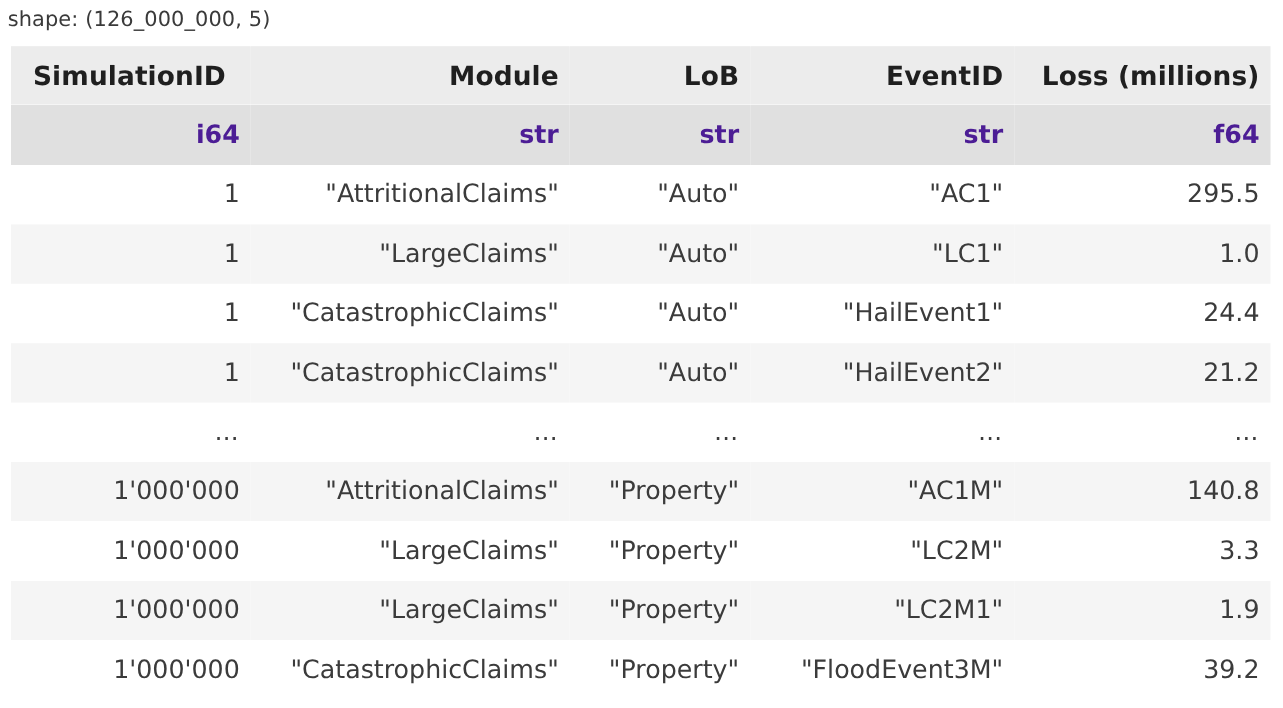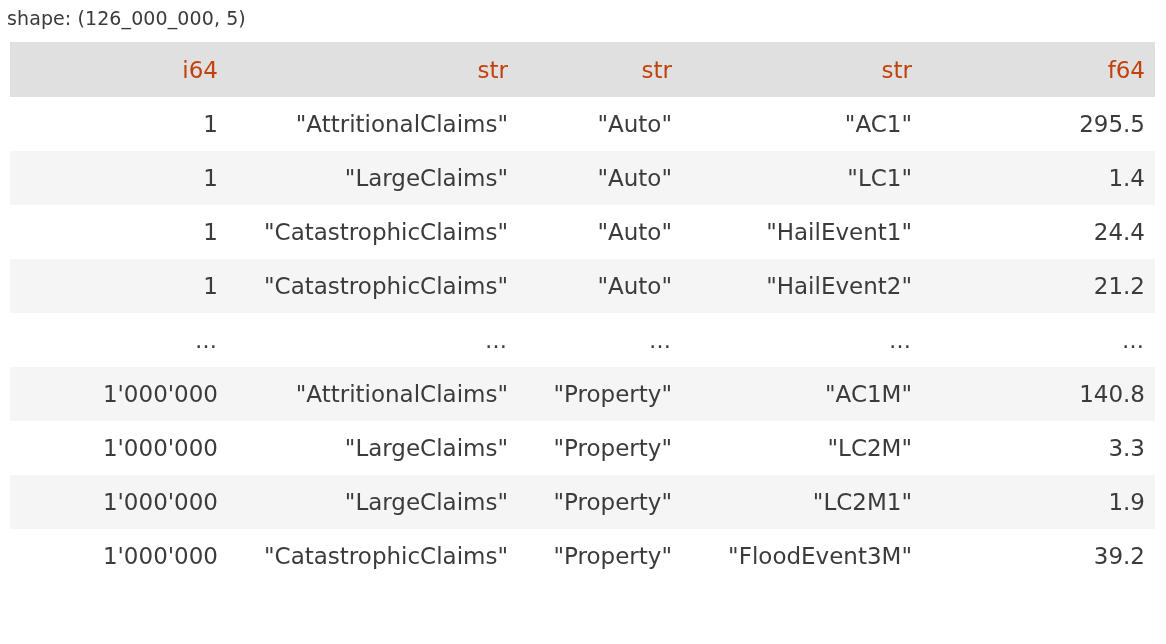--- a/index.html
+++ b/index.html
@@ -79,23 +79,23 @@
     text-align: left;
     padding-left: 20px;
   }
 
   
   tr.hdr-dtypes {
     background: #e0e0e0;
   }
   tr.hdr-dtypes th {
     height: 55px;
-    font-weight: normal;
+    font-weight: bold;
     font-size: 23px;
-    color: #c2410c;
+    color: #4c1d95;
     vertical-align: middle;
     text-align: right;
   }
 
   
   tr.data-row td {
     height: 54px;
     vertical-align: middle;
     text-align: right;
     font-size: 23px;
@@ -127,20 +127,27 @@
   <div class="df-table-wrap">
     <table class="df">
       <colgroup>
         <col class="c-sim">
         <col class="c-mod">
         <col class="c-lob">
         <col class="c-evt">
         <col class="c-loss">
       </colgroup>
       <thead>
+        <tr class="hdr-names">
+          <th class="left-head">SimulationID</th>
+          <th>Module</th>
+          <th>LoB</th>
+          <th>EventID</th>
+          <th>Loss (millions)</th>
+        </tr>
         <tr class="hdr-dtypes">
           <th>i64</th>
           <th>str</th>
           <th>str</th>
           <th>str</th>
           <th>f64</th>
         </tr>
       </thead>
       <tbody>
 
@@ -150,21 +157,21 @@
           <td>"Auto"</td>
           <td>"AC1"</td>
           <td>295.5</td>
         </tr>
 
         <tr class="data-row even">
           <td>1</td>
           <td>"LargeClaims"</td>
           <td>"Auto"</td>
           <td>"LC1"</td>
-          <td>1.4</td>
+          <td>1.0</td>
         </tr>
 
         <tr class="data-row odd">
           <td>1</td>
           <td>"CatastrophicClaims"</td>
           <td>"Auto"</td>
           <td>"HailEvent1"</td>
           <td>24.4</td>
         </tr>
 

